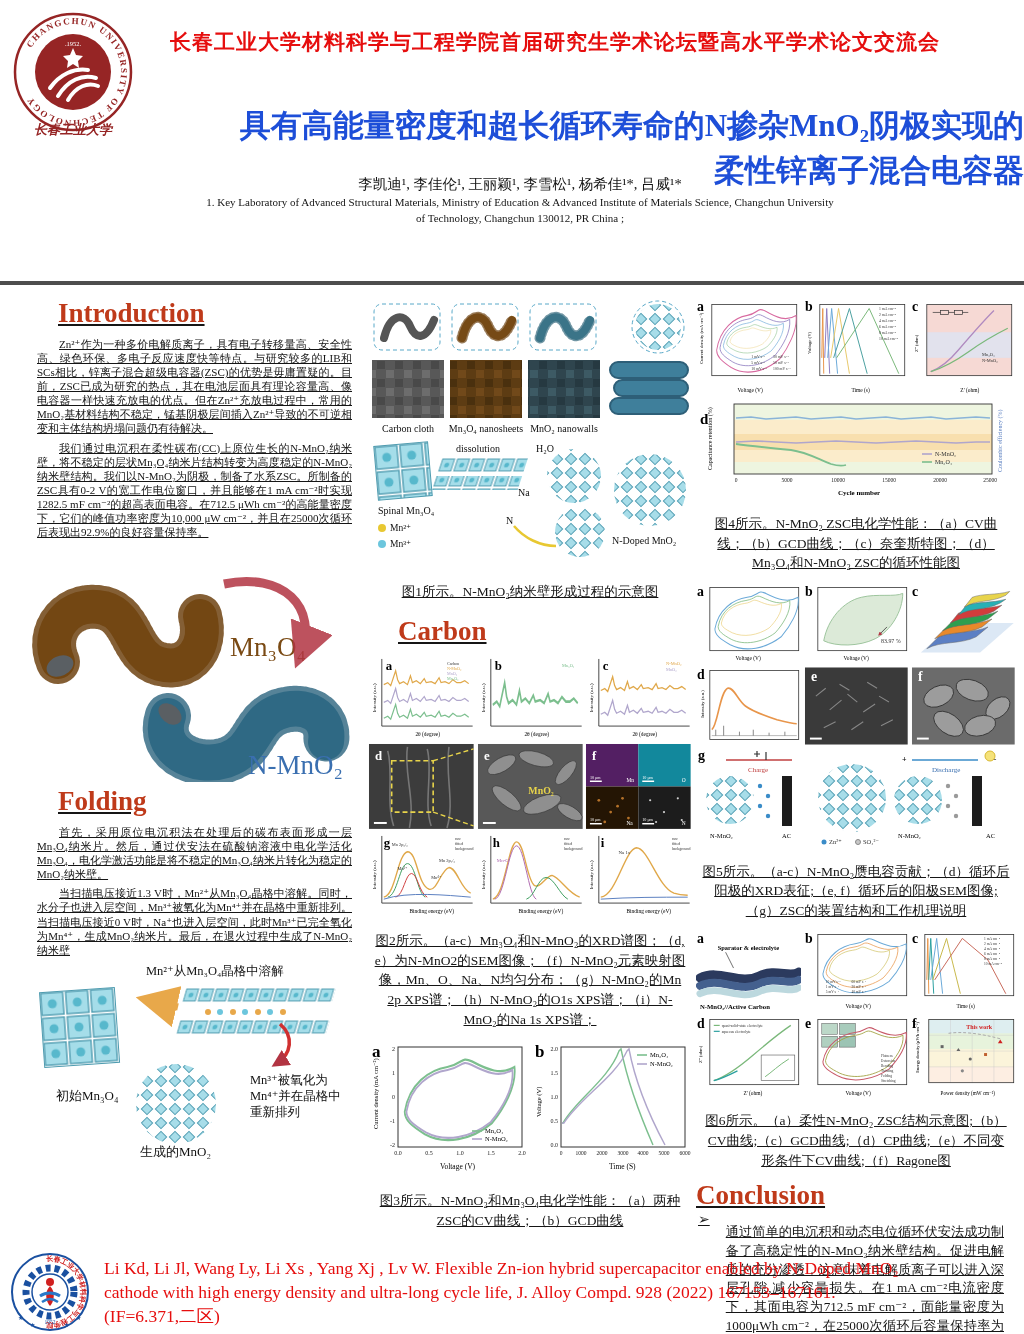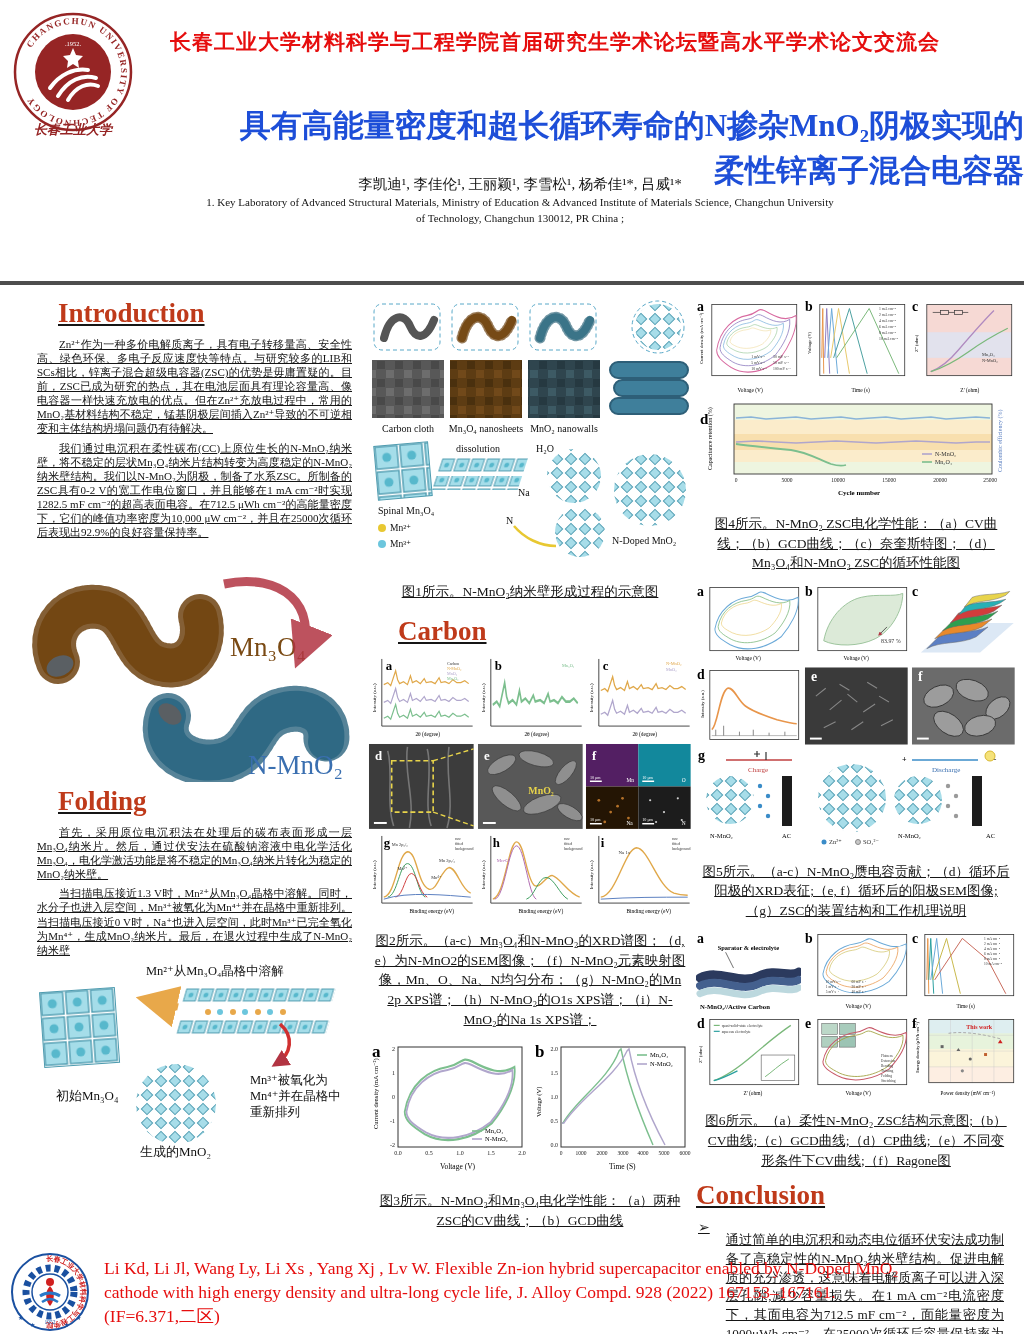--- a/index.html
+++ b/index.html
@@ -774,21 +774,21 @@
           <rect x="74" y="38" width="3" height="3" fill="#c06030"></rect>
             <circle cx="52" cy="56" r="1.6" fill="#888"></circle>
           <path d="M88,28 l2.4,-3.6 2.4,3.6 Z" fill="#d02020"></path>
         </g>
         <text x="8" y="58" font-size="4.6" transform="rotate(-90 8 58)">Energy density (μWh cm⁻²)</text>
         <text x="30" y="80" font-size="5.2">Power density (mW cm⁻²)</text>
       </svg>
     </div>
     <div class="caption">图6所示。（a）柔性N-MnO₂ ZSC结构示意图;（b）CV曲线;（c）GCD曲线;（d）CP曲线;（e）不同变形条件下CV曲线;（f）Ragone图</div>
 
-    <h2 class="sec" style="margin:6px 0 8px 0;">Conclusion</h2>
+    <h2 class="sec" style="margin:6px 0 0 0;">Conclusion</h2>
     <div class="conc-row">
       <span class="conc-bullet">➢</span>
       <p class="conc-txt">通过简单的电沉积和动态电位循环伏安法成功制备了高稳定性的N-MnO₂纳米壁结构。促进电解质的充分渗透，这意味着电解质离子可以进入深层孔隙,减少容量损失。在1 mA cm⁻²电流密度下，其面电容为712.5 mF cm⁻²，面能量密度为1000μWh cm⁻²，在25000次循环后容量保持率为92.9 %</p>
     </div>
   </div>
 
   <svg class="logo-bottom" viewBox="0 0 94 80">
     <circle cx="44" cy="40" r="38" fill="#ffffff" stroke="#1a50a0" stroke-width="2"></circle>
     <defs>
         <path id="ring2" d="M44,40 m-31,0 a31,31 0 1,1 62,0 a31,31 0 1,1 -62,0"></path>

